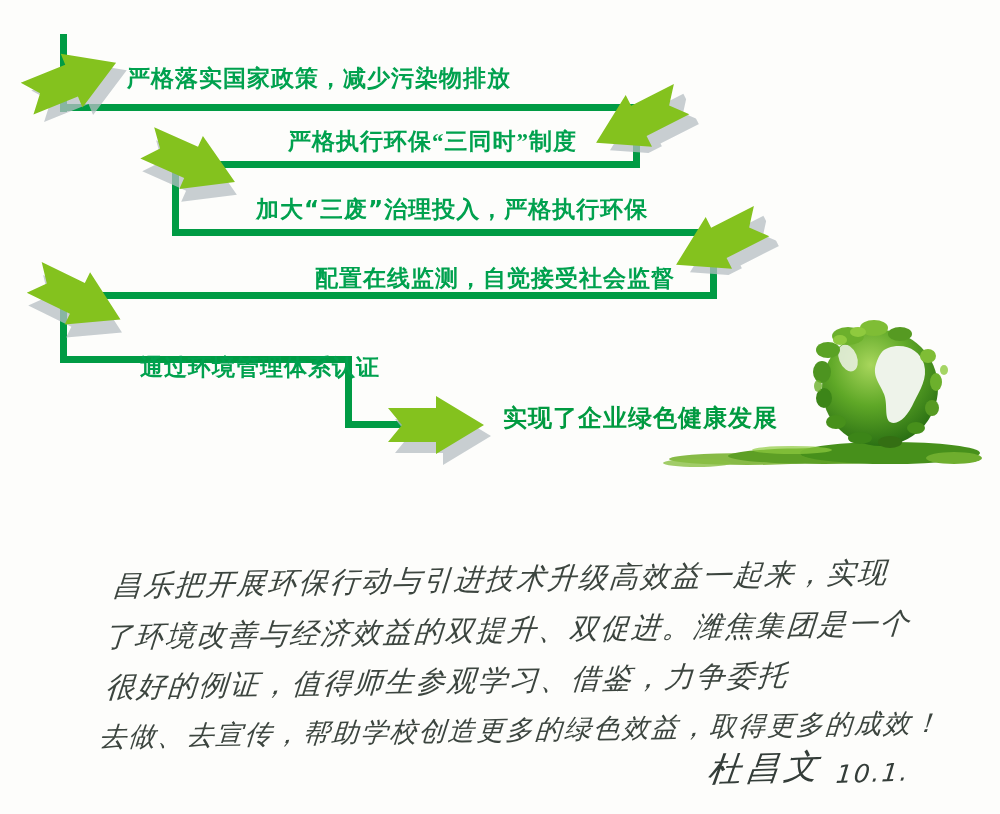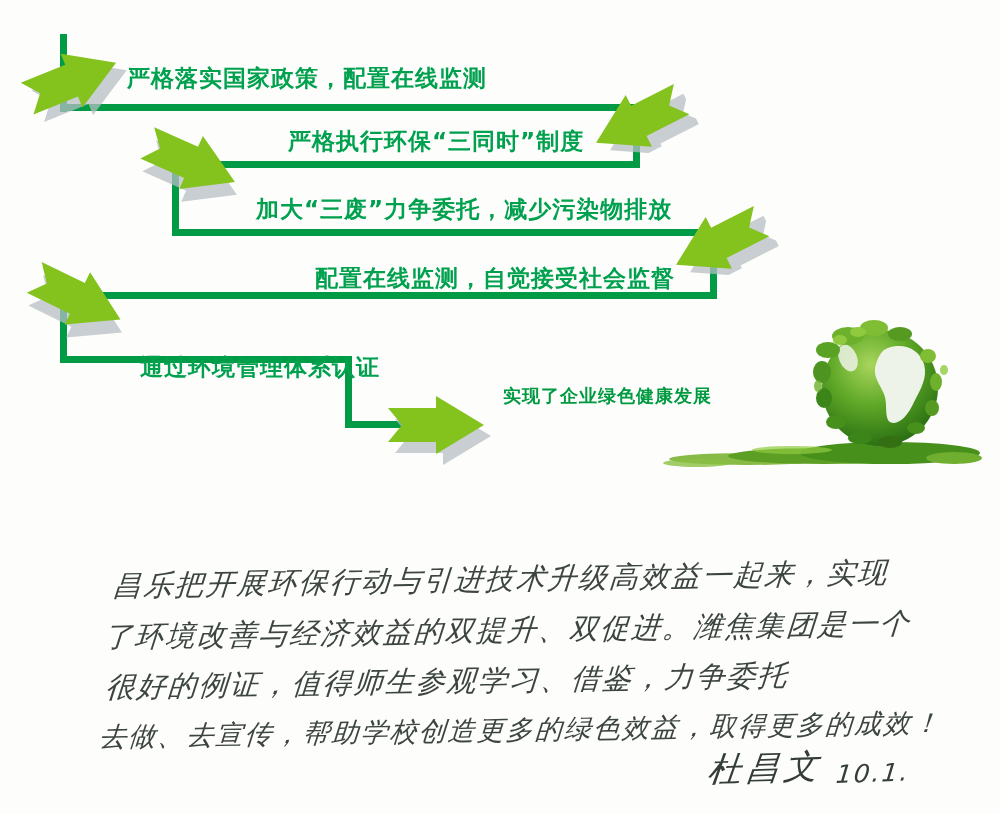--- a/index.html
+++ b/index.html
@@ -11,21 +11,21 @@
   
   .seg{position:absolute;background:#009b44;}
   
   .arr{position:absolute;width:110px;height:80px;transform-origin:50% 50%;}
   
   .step-label{
     position:absolute;color:#00a14e;font-size:23px;font-weight:600;
     letter-spacing:1px;white-space:nowrap;
   }
   .result-label{
-    position:absolute;left:503px;top:384px;color:#009a40;font-size:18px;
+    position:absolute;left:503px;top:402px;color:#009a40;font-size:24px;
     font-weight:800;letter-spacing:1px;white-space:nowrap;
   }
   
   .globe{position:absolute;left:652px;top:296px;width:334px;height:186px;}
   
   .hw-line{
     position:absolute;color:#3c453f;font-size:29px;font-style:italic;
     letter-spacing:2px;white-space:nowrap;transform:skewX(-5deg) rotate(-1deg);
   }
   .hw-sig{
@@ -69,23 +69,23 @@
 </svg>
 <svg class="arr" style="left:22px;top:266px;transform:rotate(26deg);" viewBox="0 0 110 80">
   <polygon points="4,16 52,16 52,4 100,33 52,62 52,50 4,50 18,33" fill="#b6bdc3" opacity="0.75" transform="translate(7,11)"></polygon>
   <polygon points="4,16 52,16 52,4 100,33 52,62 52,50 4,50 18,33" fill="#84c21e"></polygon>
 </svg>
 <svg class="arr" style="left:384px;top:392px;" viewBox="0 0 110 80">
   <polygon points="4,16 52,16 52,4 100,33 52,62 52,50 4,50 18,33" fill="#b6bdc3" opacity="0.75" transform="translate(7,11)"></polygon>
   <polygon points="4,16 52,16 52,4 100,33 52,62 52,50 4,50 18,33" fill="#84c21e"></polygon>
 </svg>
 
-<div class="step-label" style="left:127px;top:63px;">严格落实国家政策，配置在线监测</div>
-<div class="step-label" style="left:288px;top:126px;">严格执行环保“三同时”制度</div>
-<div class="step-label" style="left:256px;top:194px;">加大“三废”力争委托，减少污染物排放</div>
+<div class="step-label" style="left:127px;top:63px;">严格落实国家政策，减少污染物排放</div>
+<div class="step-label" style="left:288px;top:126px;font-family:Liberation Serif, serif;">严格执行环保“三同时”制度</div>
+<div class="step-label" style="left:256px;top:194px;">加大“三废”治理投入，严格执行环保</div>
 <div class="step-label" style="left:315px;top:263px;">配置在线监测，自觉接受社会监督</div>
 <div class="step-label" style="left:140px;top:318px;margin-top:34px;">通过环境管理体系认证</div>
 <div class="result-label">实现了企业绿色健康发展</div>
 
 <svg class="globe" viewBox="0 0 334 186">
   <defs>
     <radialGradient id="gg" cx="42%" cy="30%" r="78%">
       <stop offset="0" stop-color="#a8d65c"></stop>
       <stop offset="0.45" stop-color="#5fa827"></stop>
       <stop offset="1" stop-color="#1f640f"></stop>

